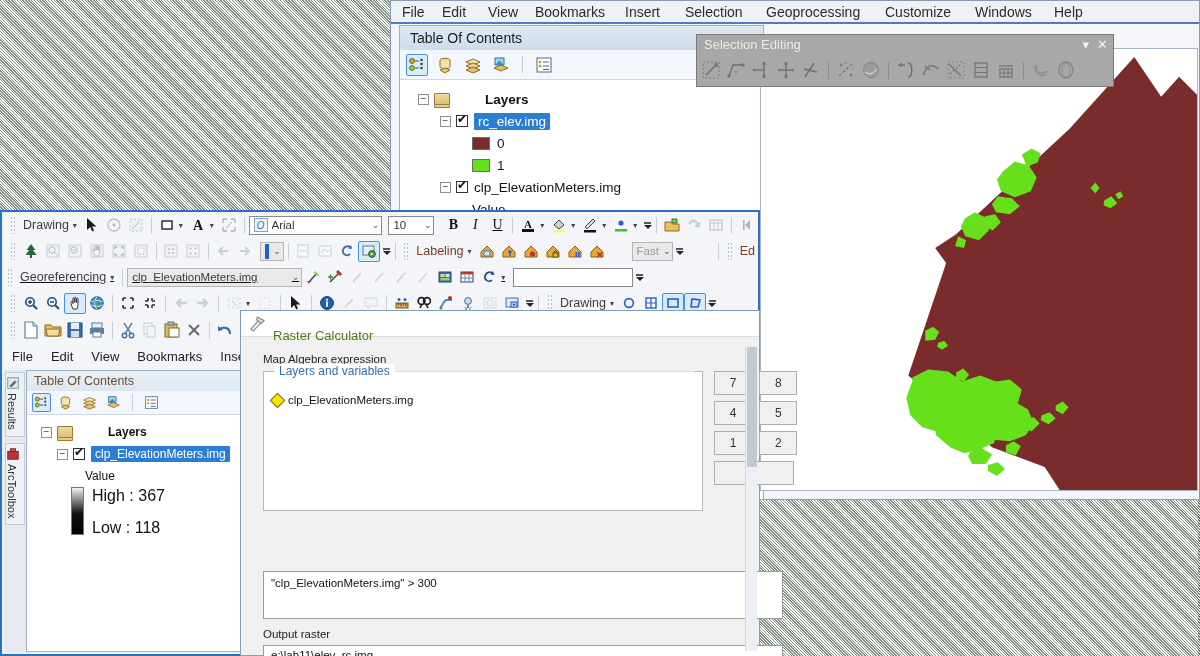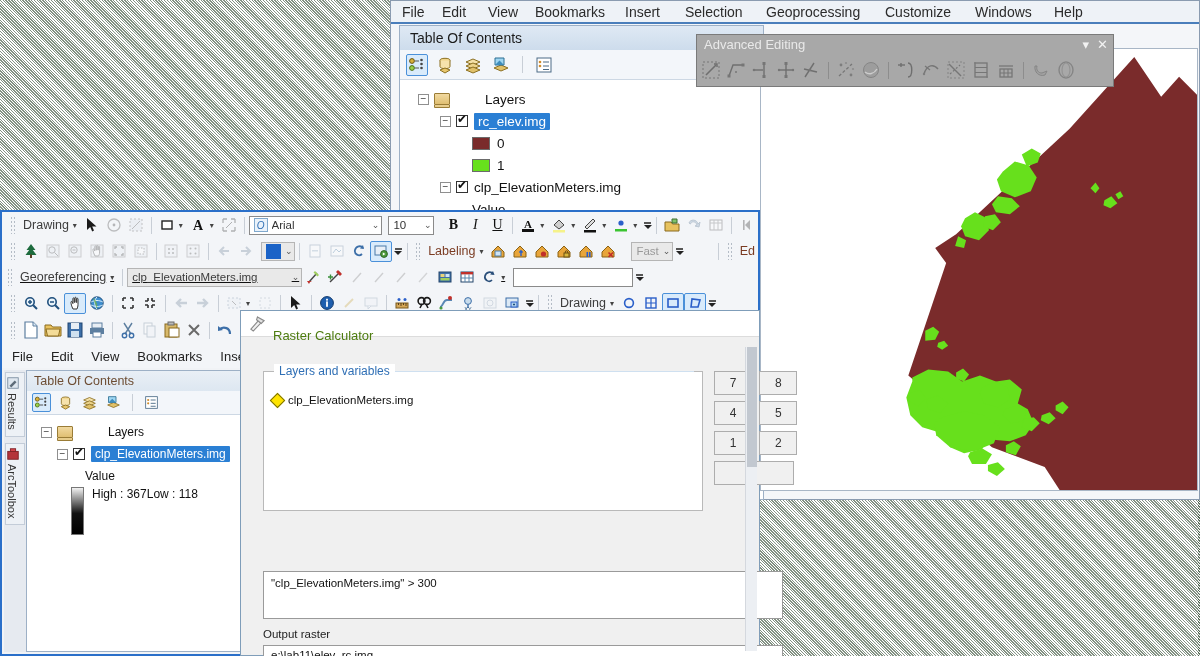--- a/index.html
+++ b/index.html
@@ -37,21 +37,21 @@
   #toc-back .tree { padding:8px 6px 0 10px; }
 
   .trow { display:flex; align-items:center; height:22px; font-size:13.5px; }
   .exp { width:11px; height:11px; border:1px solid #8f8f8f; background:#fff; margin-right:5px;
          display:inline-flex; align-items:center; justify-content:center; font-size:10px; line-height:1; color:#333; flex:none;}
   .cbx { width:12px; height:12px; border:1px solid #333; background:#fff; margin-right:6px; position:relative; flex:none;}
   .cbx:after { content:"✔"; position:absolute; left:0px; top:-4px; font-size:12px; color:#111; }
   .layersicon { width:16px; height:12px; margin-right:6px; flex:none;
     background:linear-gradient(#f1d9a0,#e0bf72); border:1px solid #9a7c36; border-radius:1px;
     box-shadow:0 3px 0 -1px #e8cd8c, 0 3px 0 0 #9a7c36; }
-  .lbl-bold { font-weight:normal;padding-left:29px; }
+  .lbl-bold { font-weight:bold;padding-left:29px; }
   .sel-blue { background:#2a7fd4; color:#fff; padding:1px 4px; border-radius:1px; }
   .swatch { width:18px; height:13px; border:1px solid #6b6b6b; margin-left:32px; margin-right:7px; flex:none;}
 
   
   #adv-edit { position:absolute; left:696px; top:34px; width:418px; height:53px; background:#a8a8a8; border:1px solid #7a7a7a; }
   #adv-edit .ttl { height:20px; line-height:20px; padding-left:7px; font-size:13px; color:#e9e9e9; }
   #adv-edit .ttlbtns { position:absolute; right:5px; top:1px; display:flex; gap:8px; color:#f2f2f2; font-size:13px; line-height:18px;}
   #adv-edit .tools { position:absolute; left:3px; top:21px; right:3px; height:28px; display:flex; align-items:center; gap:3px; }
   .advicon { width:22px; height:22px; opacity:.42; display:inline-flex; align-items:center; justify-content:center; }
   .advsep { width:1px; height:17px; background:#8d8d8d; margin:0 3px; }
@@ -242,21 +242,21 @@
       <path d="M228,418 l10,-3 l7,7 l-8,7 l-9,-5 z"></path>
       <path d="M246,398 l8,-4 l7,5 l-5,9 l-10,-3 z"></path>
       <path d="M166,352 l12,-4 l10,8 l-8,10 l-12,-4 z"></path>
       <path d="M150,345 l10,-2 l6,8 l-8,8 l-10,-6 z"></path>
     </g>
   </svg>
 
 </div>
 
 <div id="adv-edit">
-  <div class="ttl">Advanced Editing</div>
+  <div class="ttl">Selection Editing</div>
   <div class="ttlbtns">
     <span>▾</span>
     <span>✕</span>
   </div>
   <div class="tools">
     <span class="advicon">
         <svg width="20" height="20" viewBox="0 0 20 20">
           <rect x="2" y="2" width="16" height="16" fill="none" stroke="#333" stroke-dasharray="2 2"></rect>
           <path d="M5 15L15 5" stroke="#222" stroke-width="1.6"></path>
           <path d="M13 4h3v3" fill="none" stroke="#222" stroke-width="1.4"></path>
@@ -618,21 +618,21 @@
           <rect x="8.5" y="9" width="1.6" height="5" fill="#2a5fc9"></rect>
           <rect x="11" y="9" width="1.6" height="5" fill="#2a5fc9"></rect>
         </svg>
       </span>
     <span class="tbi">
         <svg width="16" height="16" viewBox="0 0 16 16">
           <path d="M2 9 L8 3 L14 9 V14 H2Z" fill="#e8a53a" stroke="#8a6215"></path>
           <path d="M8.5 9.5 L13 14 M13 9.5 L8.5 14" stroke="#c1302a" stroke-width="1.6"></path>
         </svg>
       </span>
-    <span class="combo dis" style="width:78px;margin-left:12px;">
+    <span class="combo dis" style="width:78px;margin-left:24px;">
       <span class="cv">Fast</span>
       <span class="ca">⌄</span>
     </span>
     <span class="ovf">
         <i></i>
         <b></b>
       </span>
     <span class="tbsep" style="margin-left:34px;"></span>
     <span class="grip"></span>
     <span class="tbtxt" style="color:#7a3b22;">Ed</span>
@@ -1027,38 +1027,39 @@
       <div class="trow" style="margin-left:22px;font-size:12px;">
         <span class="exp">−</span>
         <span class="cbx"></span>
         <span class="sel-blue">clp_ElevationMeters.img</span>
       </div>
       <div class="trow" style="margin-left:50px;font-size:12px;">
         <span>Value</span>
       </div>
       <div style="display:flex;align-items:flex-start;">
         <span class="ramp"></span>
-        <span style="display:flex;flex-direction:row;justify-content:space-between;height:50px;margin-left:8px;font-size:12px;">
+        <span style="display:flex;flex-direction:column;justify-content:space-between;height:50px;margin-left:8px;font-size:16px;">
           <span>High : 367</span>
           <span>Low : 118</span>
         </span>
       </div>
     </div>
   </div>
 </div>
 
 <div id="rastercalc">
   <div id="rc-title">
     <svg width="17" height="17" viewBox="0 0 18 18">
       <path d="M2 15 L10 6 L12.5 8.5 L4.5 17 Z" fill="#f0f0f0" stroke="#8a8a8a" stroke-width="1.2"></path>
       <path d="M9 2 L16 6 L13 9 L8 5 Z" fill="#e2e2e2" stroke="#8a8a8a" stroke-width="1.2"></path>
     </svg>
     <span class="t">Raster Calculator</span>
   </div>
   <div id="rc-body">
+    <div class="rc-label">Map Algebra expression</div>
 
     <div id="lv-group">
       <div class="hr"></div>
       <div class="legend">Layers and variables</div>
       <div class="item">
         <span class="diamond"></span>
         <span>clp_ElevationMeters.img</span>
       </div>
     </div>
 

